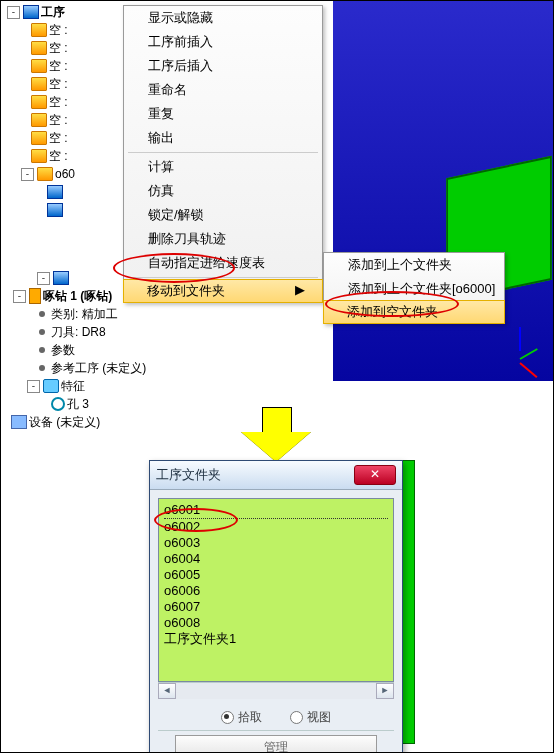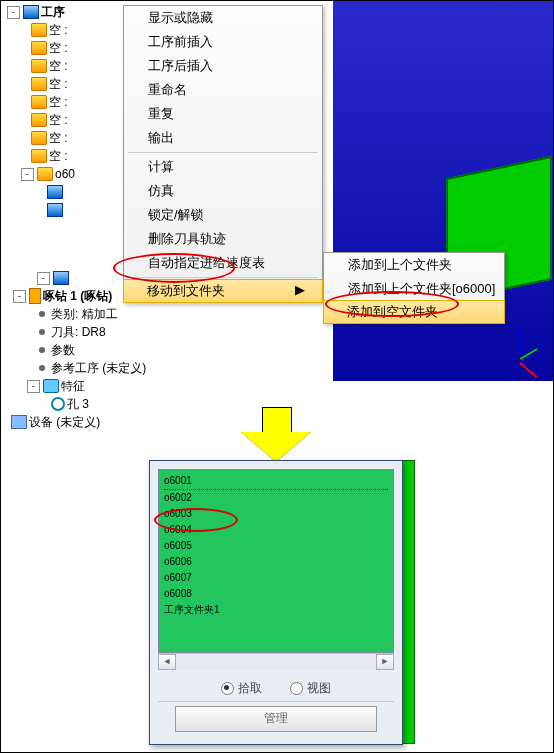--- a/index.html
+++ b/index.html
@@ -34,21 +34,21 @@
 .menu .mi.hl{background:linear-gradient(#ffe8a6,#ffd873);border:1px solid #e4b000;margin:-1px;padding:2px 17px 2px 23px}
 .menu .mi .arrow{float:right;margin-left:10px}
 .ring{position:absolute;border:2px solid #d00;border-radius:50%;pointer-events:none}
 
 
 .dialog{position:absolute;left:148px;top:459px;width:252px;background:#e9eef4;border:1px solid #2e4a74;box-shadow:2px 3px 6px rgba(0,0,0,.35);font-family:"SimSun",sans-serif}
 .titlebar{height:28px;background:linear-gradient(#f7fbff,#cadcf0);display:flex;align-items:center;padding:0 6px;border-bottom:1px solid #9ab}
 .titlebar .ttl{flex:1;font-size:13px;color:#234}
 .closebtn{width:40px;height:18px;background:linear-gradient(#e46,#b02);border-radius:3px;color:#fff;text-align:center;line-height:16px;font-size:12px;border:1px solid #801}
 .dialog .body{padding:8px}
-.listbox{background:#22c55e;border:1px solid #7a8aa0;height:176px;padding:3px 5px;font-size:10px;line-height:16px;overflow:auto;position:relative}
+.listbox{background:#bef264;border:1px solid #7a8aa0;height:176px;padding:3px 5px;font-size:13px;line-height:16px;overflow:auto;position:relative}
 .listbox .item{white-space:nowrap;cursor:default}
 .listbox .dots{border-bottom:1px dotted #333}
 .radiorow{display:flex;justify-content:center;gap:28px;align-items:center;margin:10px 0 2px;font-size:12px;color:#444}
 .radio{display:inline-flex;align-items:center;gap:4px}
 .radio .r{width:11px;height:11px;border:1px solid #777;border-radius:50%;background:#fff;position:relative}
 .radio .r.on::after{content:"";position:absolute;left:2px;top:2px;width:5px;height:5px;background:#333;border-radius:50%}
 .mgbtn{display:block;margin:4px auto 4px;width:200px;height:24px;background:linear-gradient(#fdfdfd,#e2e2e2);border:1px solid #9a9a9a;text-align:center;line-height:22px;font-size:12px;color:#666}
 .hscroll{height:16px;background:#e6eaf0;border-top:1px solid #bcc;display:flex;align-items:center}
 .hscroll .a{width:16px;height:14px;background:linear-gradient(#fff,#dde5ee);border:1px solid #aab;font-size:9px;text-align:center;line-height:12px;color:#567}
 
@@ -182,20 +182,24 @@
 
   <div class="bigarrow">
     <div class="headborder"></div>
     <div class="shaft"></div>
     <div class="head"></div>
   </div>
 
   <div class="greenstrip"></div>
 
   <div class="dialog">
+    <div class="titlebar">
+      <span class="ttl">工序文件夹</span>
+      <div class="closebtn">✕</div>
+    </div>
     <div class="body">
       <div class="listbox">
         <div class="item dots">o6001</div>
         <div class="item">o6002</div>
         <div class="item">o6003</div>
         <div class="item">o6004</div>
         <div class="item">o6005</div>
         <div class="item">o6006</div>
         <div class="item">o6007</div>
         <div class="item">o6008</div>

